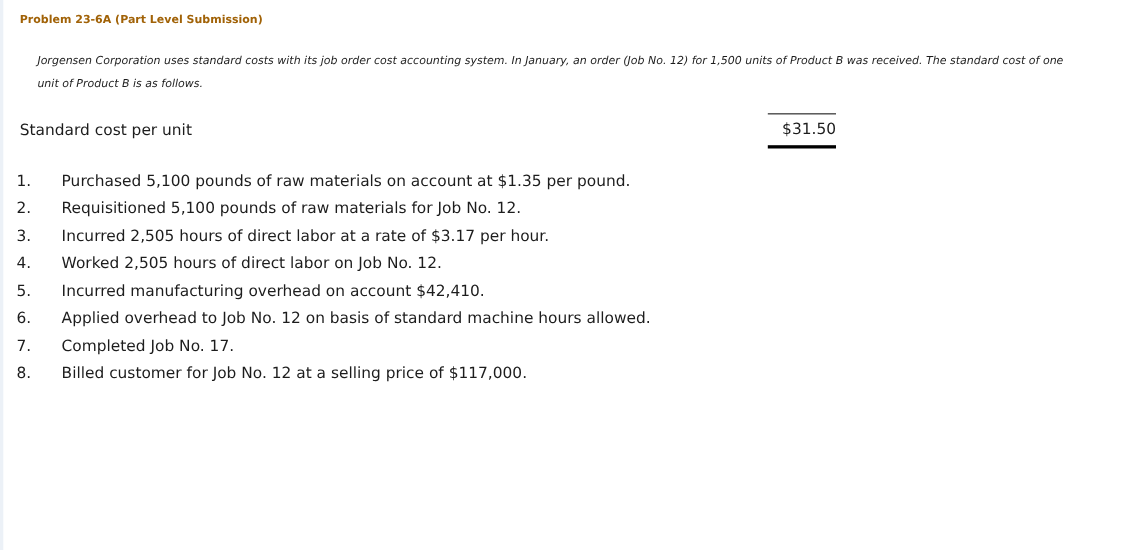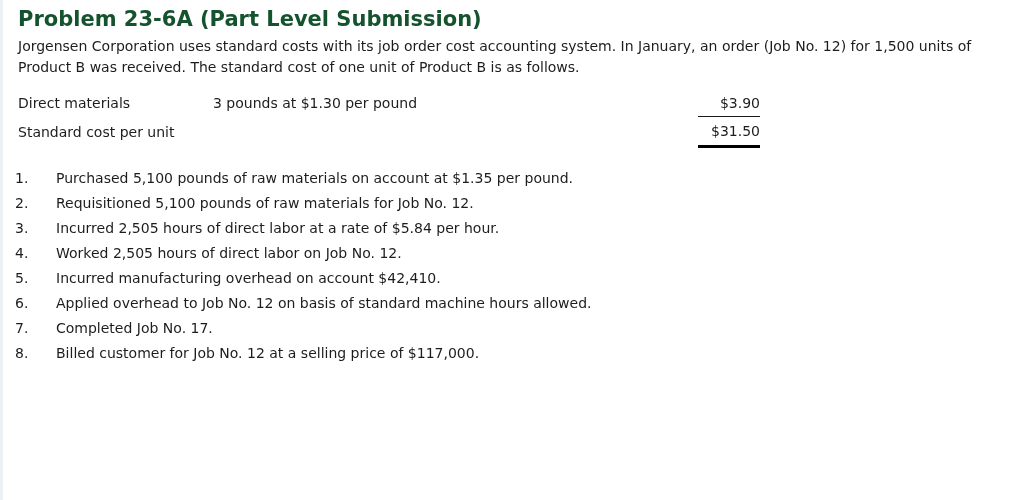--- a/index.html
+++ b/index.html
@@ -18,31 +18,32 @@
   .left-edge {
     position: absolute;
     left: 0; top: 0;
     width: 3px; height: 500px;
     background: #ecf1f7;
   }
   .page {
     padding: 9px 20px 0 18px;
   }
   .title {
-    font-size: 21px;
+    font-size: 10px;
     font-weight: bold;
-    color: #14532d;
+    color: #a16207;
     margin: 0 0 7px 0;
     line-height: 20px;
   }
   .para {
-    font-size: 14px;
+    font-size: 10px;
     line-height: 21px;
-    margin: 0;
+    margin: 16px;
     max-width: 958px;
+    font-style: italic;
   }
   .cap-para {
     margin-top: 16px;
     max-width: 998px;
   }
   .cost-table {
     border-collapse: collapse;
     table-layout: fixed;
     width: 742px;
     margin-top: 12px;
@@ -94,46 +95,41 @@
 
   <p class="para">Jorgensen Corporation uses standard costs with its job order cost accounting system. In January, an order (Job No. 12) for 1,500 units of Product B was received. The standard cost of one unit of Product B is as follows.</p>
 
   <table class="cost-table">
     <colgroup>
       <col style="width:195px">
       <col style="width:485px">
       <col style="width:62px">
     </colgroup>
     <tbody>
-      <tr>
-        <td>Direct materials</td>
-        <td>3 pounds at $1.30 per pound</td>
-        <td class="amt">$3.90</td>
-      </tr>
       <tr class="total-row">
         <td>Standard cost per unit</td>
         <td></td>
         <td class="amt total-amt">$31.50</td>
       </tr>
     </tbody>
   </table>
 
 
   <div class="txn-list">
     <div class="txn">
       <span class="num">1.</span>
       <span class="txt">Purchased 5,100 pounds of raw materials on account at $1.35 per pound.</span>
     </div>
     <div class="txn">
       <span class="num">2.</span>
       <span class="txt">Requisitioned 5,100 pounds of raw materials for Job No. 12.</span>
     </div>
     <div class="txn">
       <span class="num">3.</span>
-      <span class="txt">Incurred 2,505 hours of direct labor at a rate of $5.84 per hour.</span>
+      <span class="txt">Incurred 2,505 hours of direct labor at a rate of $3.17 per hour.</span>
     </div>
     <div class="txn">
       <span class="num">4.</span>
       <span class="txt">Worked 2,505 hours of direct labor on Job No. 12.</span>
     </div>
     <div class="txn">
       <span class="num">5.</span>
       <span class="txt">Incurred manufacturing overhead on account $42,410.</span>
     </div>
     <div class="txn">

